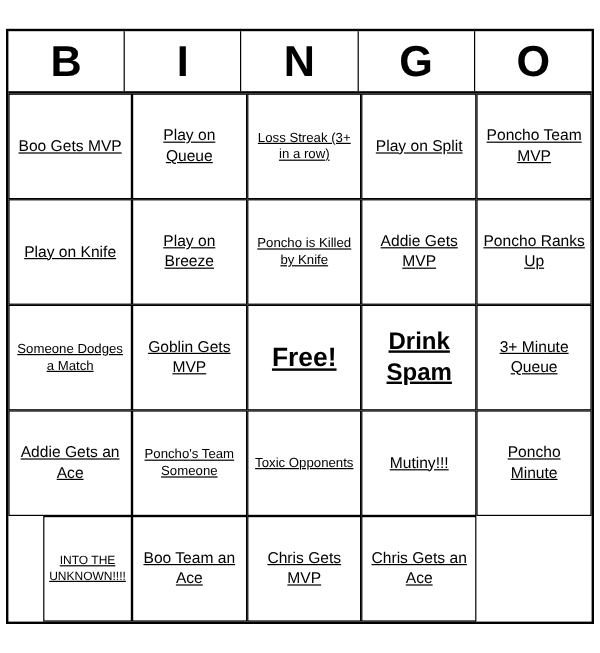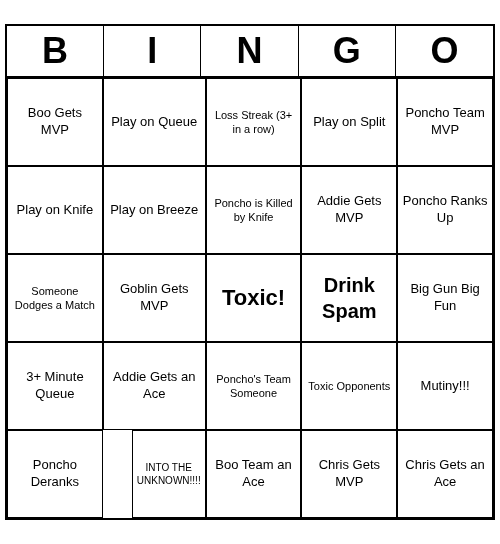--- a/index.html
+++ b/index.html
@@ -27,20 +27,21 @@
       font-size: 36px;
       font-weight: bold;
       padding: 4px 0;
       border-right: 1px solid #000;
     }
     .bingo-letter:last-child { border-right: none; }
     .bingo-grid {
       display: grid;
       grid-template-columns: repeat(5, 1fr);
       grid-template-rows: repeat(5, 1fr);
+      text-decoration: underline;
     }
     .bingo-cell {
       border: 1px solid #000;
       min-height: 88px;
       display: flex;
       align-items: center;
       justify-content: center;
       text-align: center;
       padding: 4px;
       font-size: 13px;
@@ -80,27 +81,26 @@
       <div class="bingo-cell small-text">Loss Streak (3+ in a row)</div>
       <div class="bingo-cell">Play on Split</div>
       <div class="bingo-cell">Poncho Team MVP</div>
       <div class="bingo-cell">Play on Knife</div>
       <div class="bingo-cell">Play on Breeze</div>
       <div class="bingo-cell small-text">Poncho is Killed by Knife</div>
       <div class="bingo-cell">Addie Gets MVP</div>
       <div class="bingo-cell">Poncho Ranks Up</div>
       <div class="bingo-cell small-text">Someone Dodges a Match</div>
       <div class="bingo-cell">Goblin Gets MVP</div>
-      <div class="bingo-cell free">Toxic!</div>
+      <div class="bingo-cell free">Free!</div>
       <div class="bingo-cell large-text">Drink Spam</div>
-      <div class="bingo-cell">Big Gun Big Fun</div>
       <div class="bingo-cell">3+ Minute Queue</div>
       <div class="bingo-cell">Addie Gets an Ace</div>
       <div class="bingo-cell small-text">Poncho's Team Someone</div>
       <div class="bingo-cell small-text">Toxic Opponents</div>
       <div class="bingo-cell">Mutiny!!!</div>
-      <div class="bingo-cell">Poncho Deranks</div>
+      <div class="bingo-cell">Poncho Minute</div>
       <div class="bingo-cell tiny-text">INTO THE UNKNOWN!!!!</div>
       <div class="bingo-cell">Boo Team an Ace</div>
       <div class="bingo-cell">Chris Gets MVP</div>
       <div class="bingo-cell">Chris Gets an Ace</div>
     </div>
 </div>
 
 </body></html>

